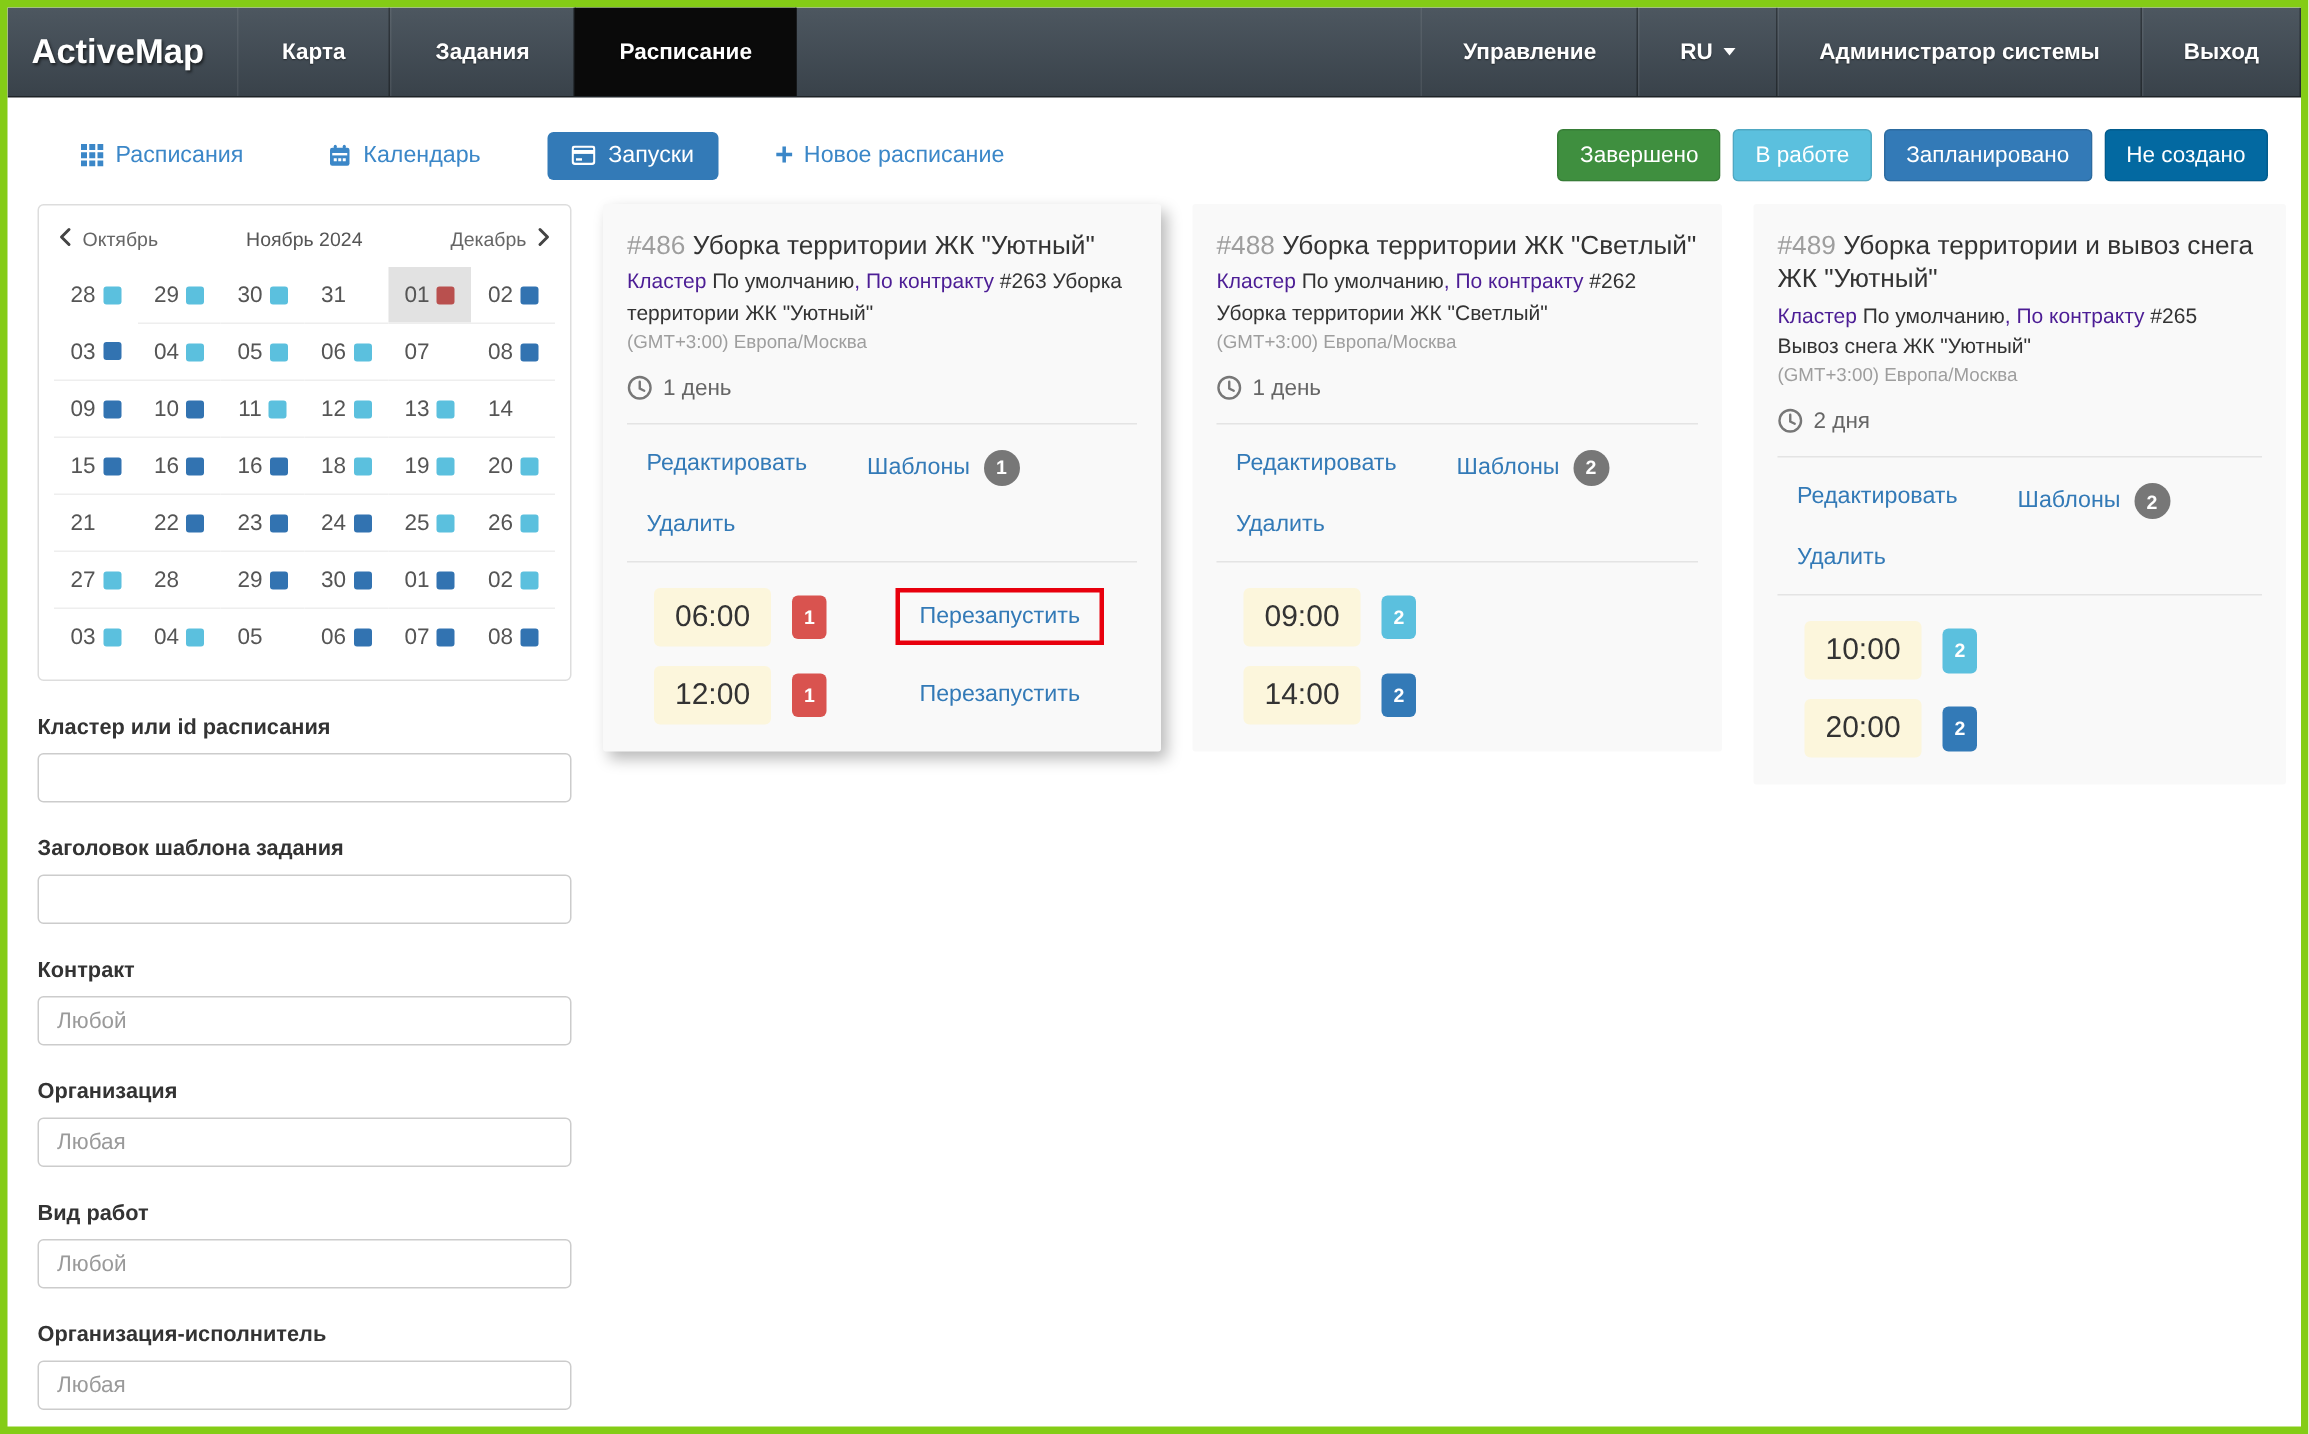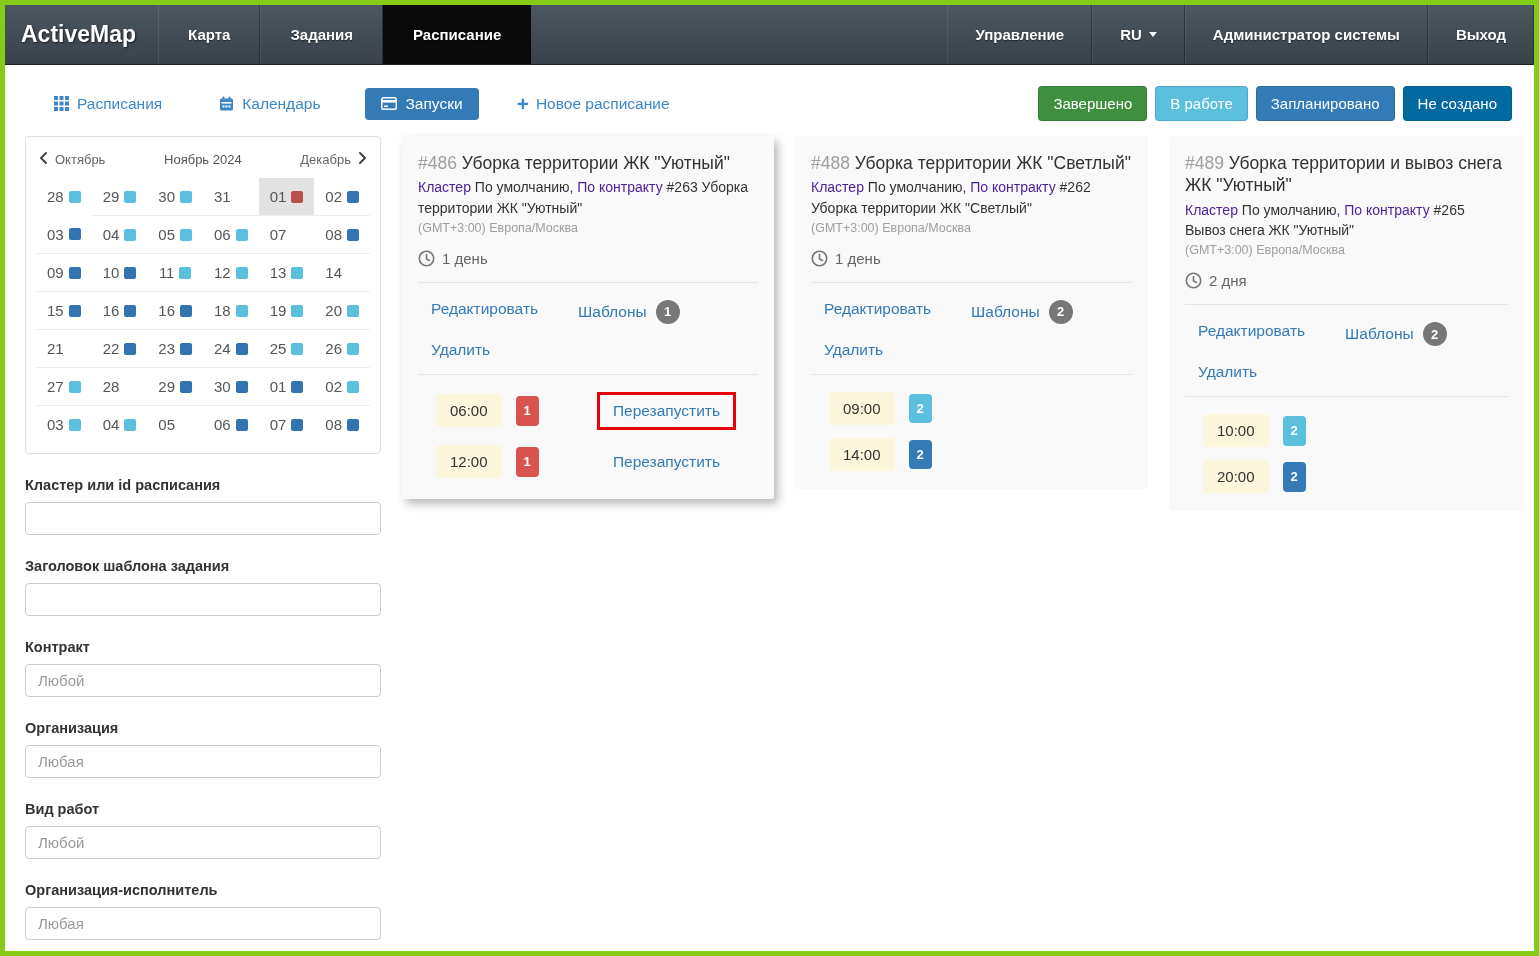--- a/index.html
+++ b/index.html
@@ -82,21 +82,21 @@
   .card-actions { display:flex; flex-wrap:wrap; column-gap:40px; row-gap:17px;
                   padding:17px 0 0 13px; font-size:15.5px; }
   .alink { color:#337ab7; cursor:pointer; white-space:nowrap; }
   .tpl-wrap { display:inline-flex; align-items:center; gap:9px; }
   .tpl-badge { width:24px; height:24px; border-radius:50%; background:#777; color:#fff;
                font-size:13px; font-weight:bold; display:inline-flex; align-items:center;
                justify-content:center; }
   .card-runs { padding-top:17px; display:flex; flex-direction:column; gap:13px; }
   .run-row { display:flex; align-items:center; }
   .run-time { background:#fcf6dc; border-radius:4px; padding:8px 14px; margin-left:18px;
-              font-size:15px; color:#333; }
+              font-size:20px; color:#333; }
   .run-count { margin-left:14px; min-width:23px; padding:7px 7px; border-radius:4px;
                color:#fff; font-size:13px; font-weight:bold; text-align:center;
                line-height:1.2; cursor:pointer; }
   .run-action { margin-left:auto; margin-right:22px; border:3px solid transparent;
                 padding:7px 13px; font-size:15.5px; }
   .run-action.annotated { border-color:#e8000d; }
 </style>
 </head>
 <body>
 

